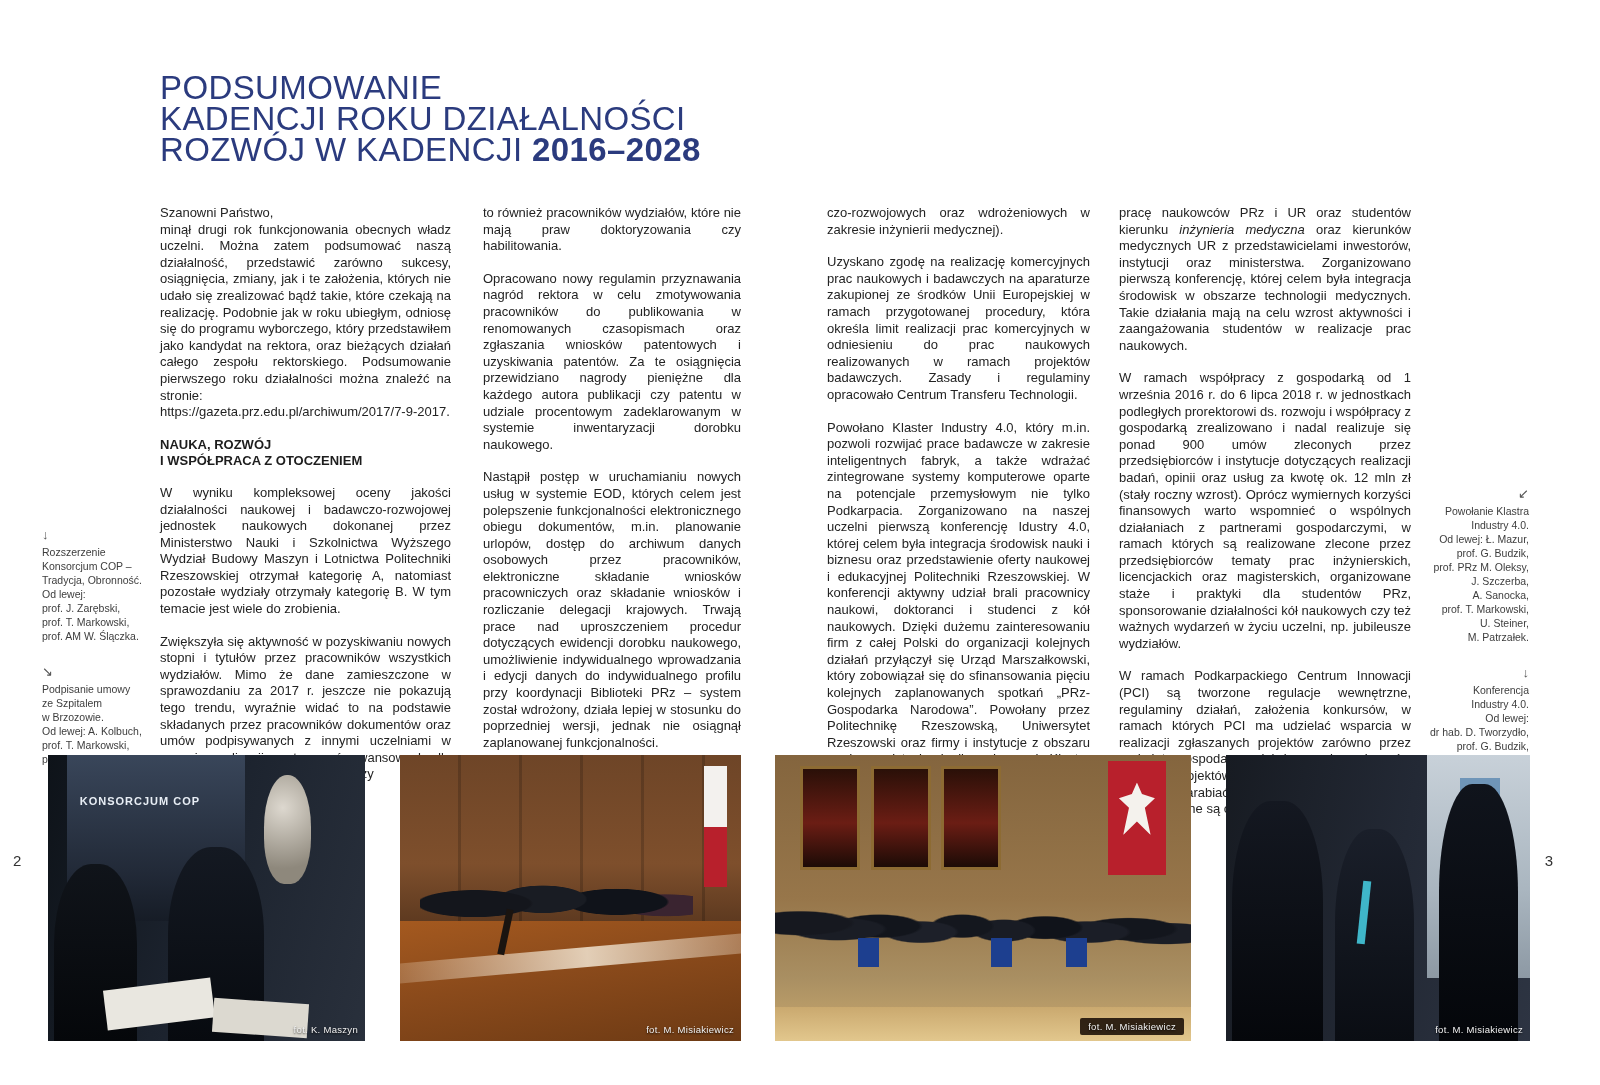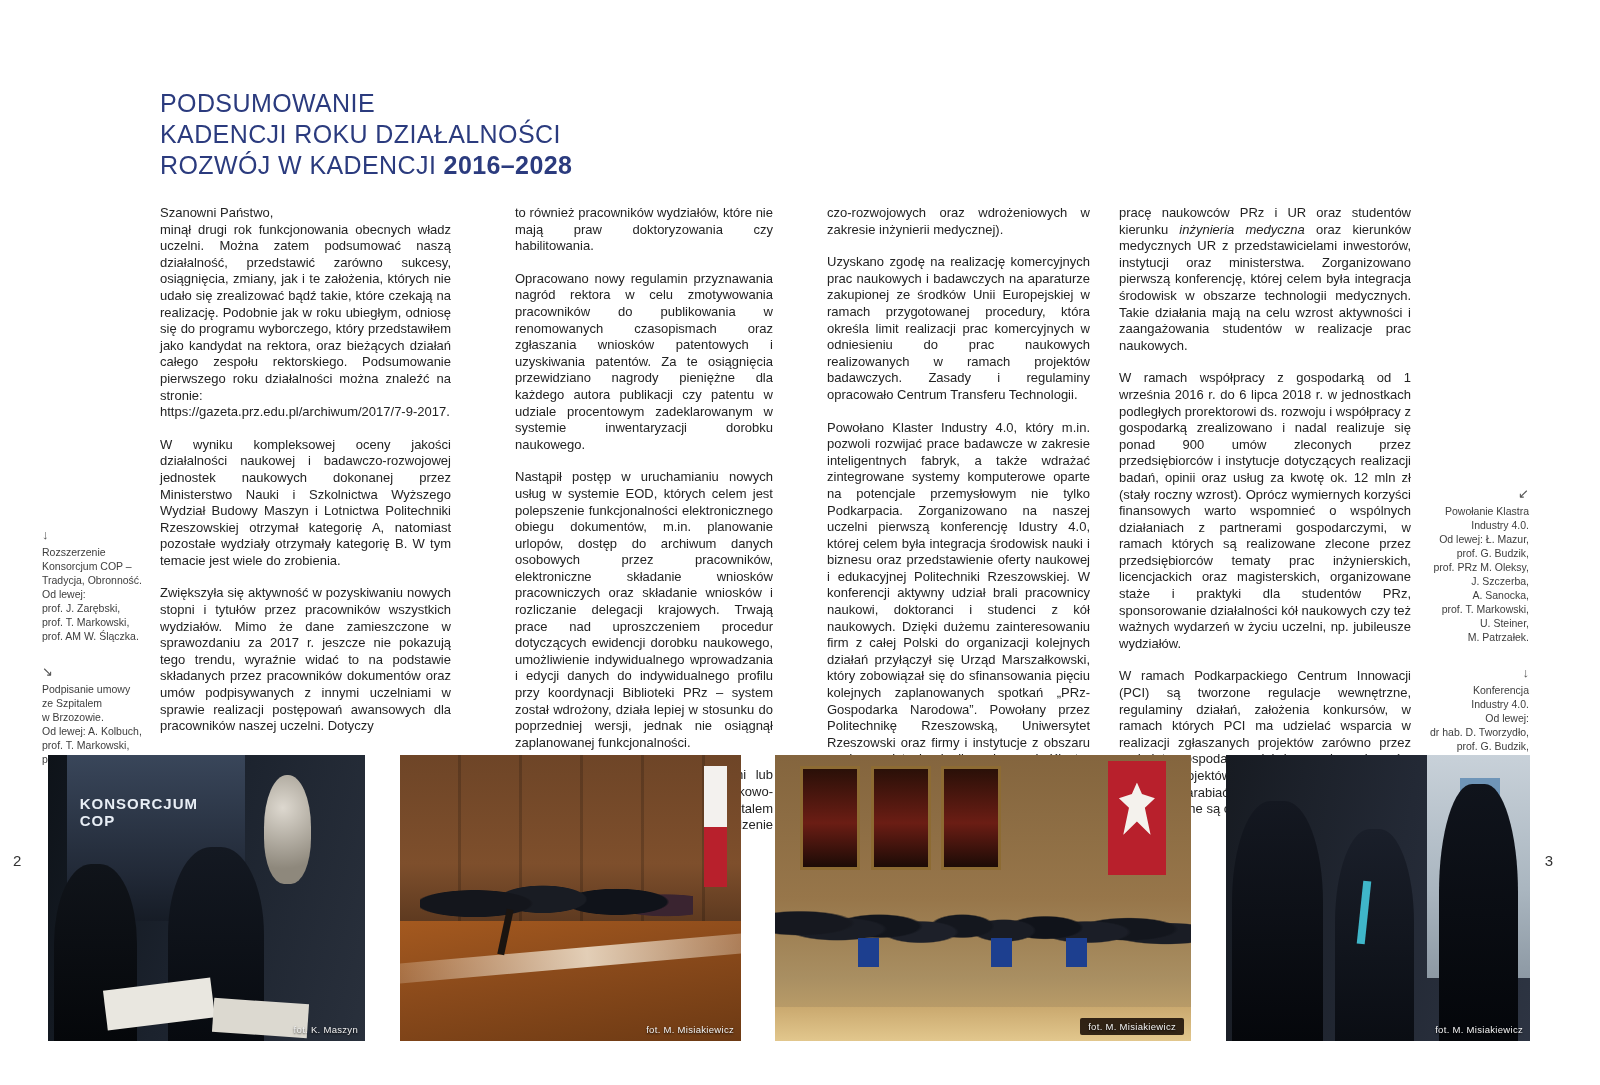--- a/index.html
+++ b/index.html
@@ -8,33 +8,33 @@
     font-family:"Liberation Sans",sans-serif;color:#222222;overflow:hidden;
   }
   .preline{white-space:pre-line;}
 
   
   .pagenum{position:absolute;font-size:15px;color:#333;top:852px;}
   .pagenum.left{left:13px;}
   .pagenum.right{right:47px;}
 
   
-  .title-block{position:absolute;left:160px;top:88px;color:#2b3b7e;
-    font-size:25px;line-height:31px;letter-spacing:.4px;font-weight:400;}
+  .title-block{position:absolute;left:160px;top:72px;color:#2b3b7e;
+    font-size:33px;line-height:31px;letter-spacing:.4px;font-weight:400;}
   .title-block .bold{font-weight:700;}
 
   
   .col{position:absolute;top:205px;text-align:justify;font-size:13px;
     line-height:16.6px;color:#232323;}
   .col p{margin:0 0 16px 0;}
   .col h3{margin:14px 0 15px 0;font-size:13px;line-height:16.6px;
     font-weight:700;color:#1d1d1d;text-align:left;}
   .col .ital{font-style:italic;}
   .col1{left:160px;width:291px;}
-  .col2{left:483px;width:258px;margin-left:32px;}
+  .col2{left:483px;width:258px;}
   .col3{left:827px;width:263px;}
   .col4{left:1119px;width:292px;}
 
   
   .side-cap{position:absolute;font-size:10.5px;line-height:14px;color:#3d3d3d;}
   .side-cap .arrow{font-size:13px;color:#555;display:block;margin-bottom:3px;}
   .side-cap.left-side{left:42px;width:104px;text-align:left;}
   .side-cap.right-side{right:71px;width:130px;text-align:right;}
   .cap-block{margin-bottom:22px;}
 
@@ -43,21 +43,21 @@
   .photo .credit{position:absolute;right:7px;bottom:6px;font-size:9.5px;
     color:#f2f2f2;text-shadow:0 1px 2px rgba(0,0,0,.8);letter-spacing:.3px;}
   .photo .credit.boxed{background:rgba(25,14,6,.88);padding:3px 8px;border-radius:2px;}
   .layer{position:absolute;}
 
   
   .photo1{left:48px;width:317px;background:linear-gradient(105deg,#0e1319 0%,#1b222d 45%,#29303c 100%);}
   .photo1 .banner{left:6%;top:0;width:56%;height:58%;
     background:linear-gradient(180deg,#39465a 0%,#222a38 70%,#161c26 100%);}
   .photo1 .banner-text{left:10%;top:14%;width:48%;color:#e8eef5;font-weight:700;
-    font-size:15px;letter-spacing:1px;}
+    font-size:11px;letter-spacing:1px;}
   .photo1 .bust{right:17%;top:7%;width:15%;height:38%;border-radius:48% 48% 42% 42%;
     background:radial-gradient(circle at 40% 30%,#ddd8cf,#8e887c 75%);}
   .photo1 .fig-a{left:2%;top:38%;width:26%;height:62%;border-radius:45% 45% 0 0;
     background:linear-gradient(180deg,#10141a,#05070a);}
   .photo1 .fig-b{left:38%;top:32%;width:30%;height:68%;border-radius:45% 45% 0 0;
     background:linear-gradient(180deg,#141922,#070a0f);}
   .photo1 .paper-a{left:18%;bottom:6%;width:34%;height:14%;background:#e9e7e0;
     transform:rotate(-7deg);}
   .photo1 .paper-b{left:52%;bottom:2%;width:30%;height:12%;background:#dcd9d0;
     transform:rotate(4deg);}
@@ -127,20 +127,22 @@
 
   <div class="title-block" style="color: rgb(43, 59, 126);">
     <div>PODSUMOWANIE</div>
     <div>KADENCJI ROKU DZIAŁALNOŚCI</div>
     <div><span>ROZWÓJ W KADENCJI </span><span class="bold">2016–2028</span></div>
   </div>
 
   <div class="col col1">
     <p class="preline">Szanowni Państwo,
 minął drugi rok funkcjonowania obecnych władz uczelni. Można zatem podsumować naszą działalność, przedstawić zarówno sukcesy, osiągnięcia, zmiany, jak i te założenia, których nie udało się zrealizować bądź takie, które czekają na realizację. Podobnie jak w roku ubiegłym, odniosę się do programu wyborczego, który przedstawiłem jako kandydat na rektora, oraz bieżących działań całego zespołu rektorskiego. Podsumowanie pierwszego roku działalności można znaleźć na stronie: https://gazeta.prz.edu.pl/archiwum/2017/7-9-2017.</p>
+    <h3 class="preline">NAUKA, ROZWÓJ
+I WSPÓŁPRACA Z OTOCZENIEM</h3>
     <p>W wyniku kompleksowej oceny jakości działalności naukowej i badawczo-rozwojowej jednostek naukowych dokonanej przez Ministerstwo Nauki i Szkolnictwa Wyższego Wydział Budowy Maszyn i Lotnictwa Politechniki Rzeszowskiej otrzymał kategorię A, natomiast pozostałe wydziały otrzymały kategorię B. W tym temacie jest wiele do zrobienia.</p>
     <p>Zwiększyła się aktywność w pozyskiwaniu nowych stopni i tytułów przez pracowników wszystkich wydziałów. Mimo że dane zamieszczone w sprawozdaniu za 2017 r. jeszcze nie pokazują tego trendu, wyraźnie widać to na podstawie składanych przez pracowników dokumentów oraz umów podpisywanych z innymi uczelniami w sprawie realizacji postępowań awansowych dla pracowników naszej uczelni. Dotyczy</p>
   </div>
 
   <div class="col col2">
     <p>to również pracowników wydziałów, które nie mają praw doktoryzowania czy habilitowania.</p>
     <p>Opracowano nowy regulamin przyznawania nagród rektora w celu zmotywowania pracowników do publikowania w renomowanych czasopismach oraz zgłaszania wniosków patentowych i uzyskiwania patentów. Za te osiągnięcia przewidziano nagrody pieniężne dla każdego autora publikacji czy patentu w udziale procentowym zadeklarowanym w systemie inwentaryzacji dorobku naukowego.</p>
     <p>Nastąpił postęp w uruchamianiu nowych usług w systemie EOD, których celem jest polepszenie funkcjonalności elektronicznego obiegu dokumentów, m.in. planowanie urlopów, dostęp do archiwum danych osobowych przez pracowników, elektroniczne składanie wniosków pracowniczych oraz składanie wniosków i rozliczanie delegacji krajowych. Trwają prace nad uproszczeniem procedur dotyczących ewidencji dorobku naukowego, umożliwienie indywidualnego wprowadzania i edycji danych do indywidualnego profilu przy koordynacji Biblioteki PRz – system został wdrożony, działa lepiej w stosunku do poprzedniej wersji, jednak nie osiągnął zaplanowanej funkcjonalności.</p>
     <p>Podpisano wiele umów z uczelniami lub instytucjami o współpracy naukowo-badawczej, np. ze Szpitalem Specjalistycznym w Brzozowie (prowadzenie badań naukowych, prac badaw-</p>
   </div>

